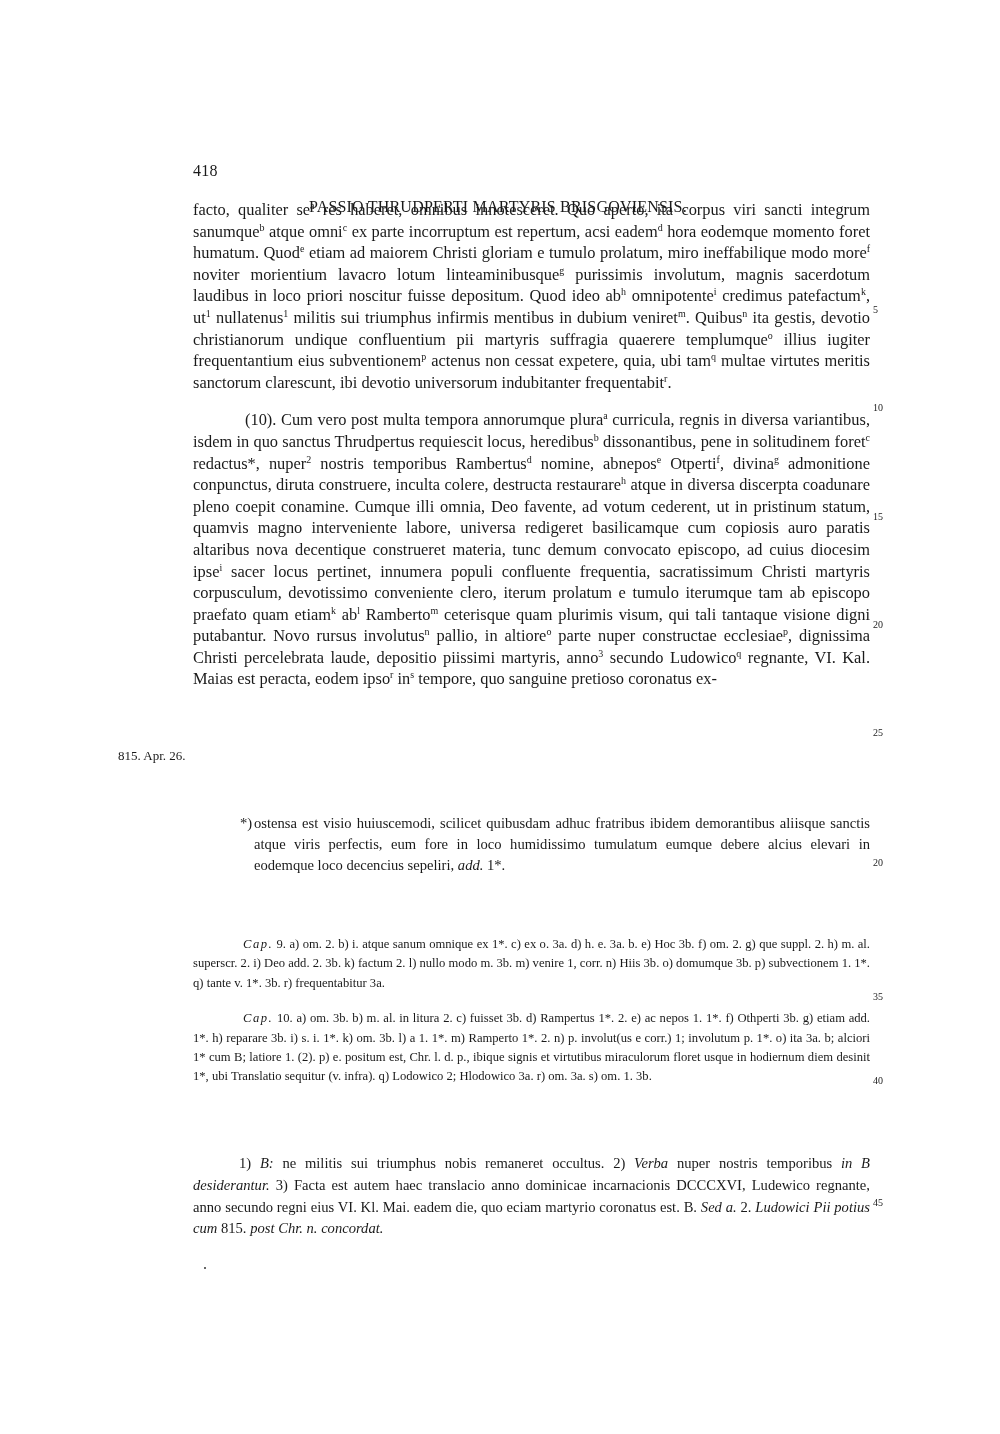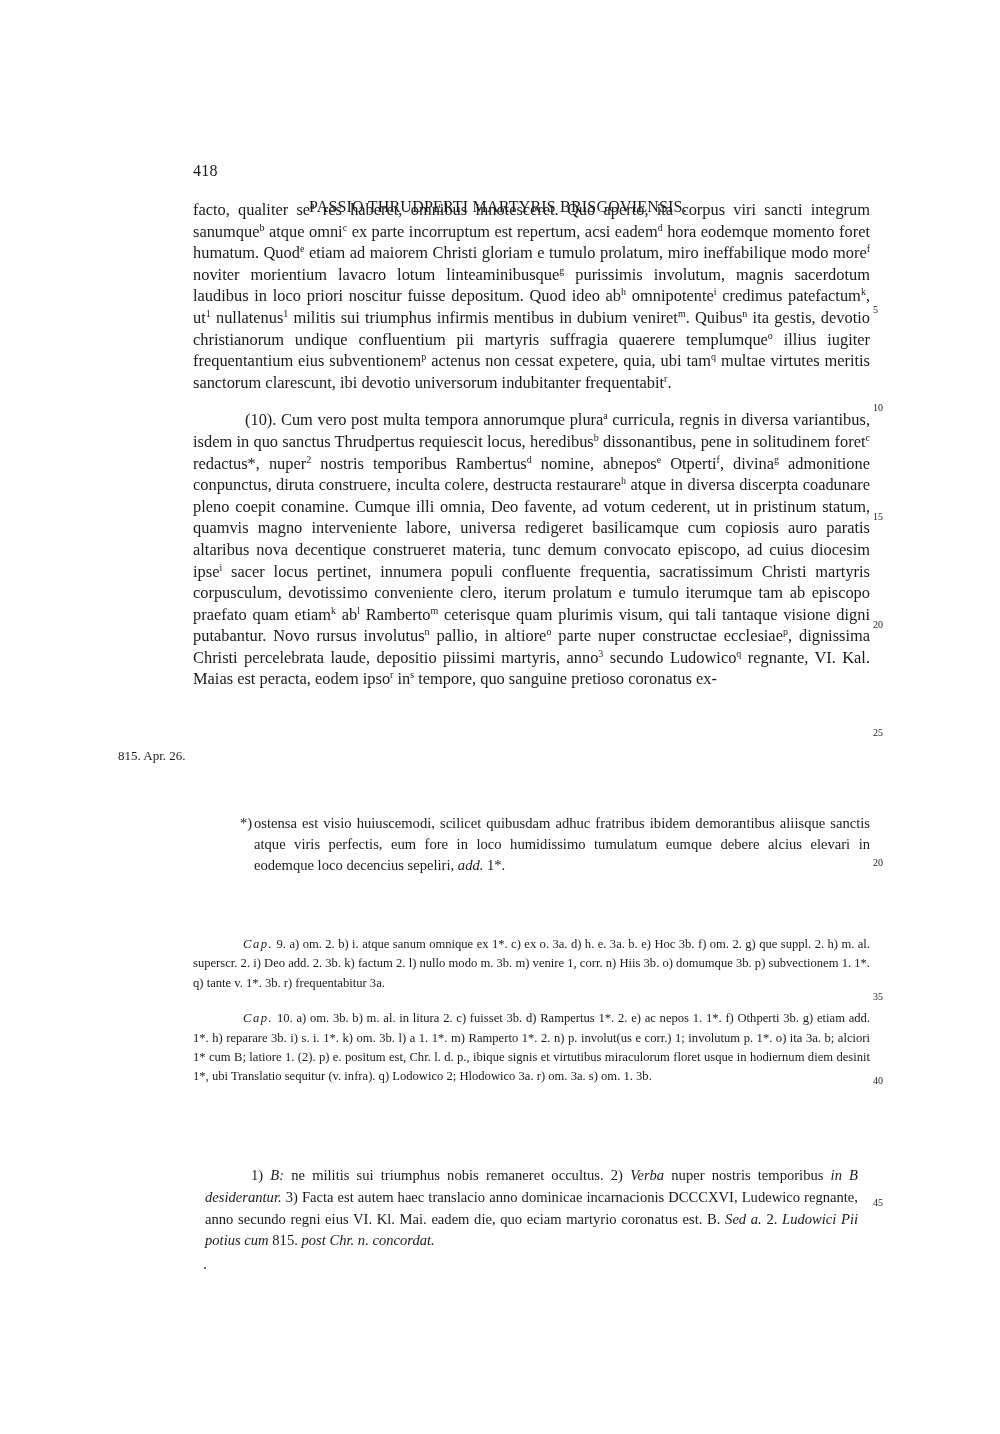--- a/index.html
+++ b/index.html
@@ -40,21 +40,21 @@
     font-size: 12.6px; line-height: 19.4px; text-align: justify;
   }
   .variants p { margin: 0; }
   .variants .title { text-indent: 50px; margin-bottom: 4px; }
   .variants .cap { text-indent: 50px; margin-top: 16px; }
   .variants .spaced { letter-spacing: 1.5px; font-style: italic; }
   .notes {
     position: absolute; left: 193px; top: 1153px; width: 677px;
     font-size: 14.6px; line-height: 21.8px; text-align: justify;
   }
-  .notes p { margin: 12px; text-indent: 46px; }
+  .notes p { margin: 0; text-indent: 46px; }
   i, .it { font-style: italic; }
   .footer {
     position: absolute; right: 12px; top: 1414px;
     font-family: "Liberation Sans", "DejaVu Sans", sans-serif;
     font-size: 10px; font-weight: bold; color: #111;
     display: flex; align-items: center; gap: 3px; margin-top: 40px;
   }
   .dfg-logo {
     background: #6d28d9; color: #ffffff; font-size: 9px; padding: 1px 3px;
     font-weight: bold; letter-spacing: 0.2px;

